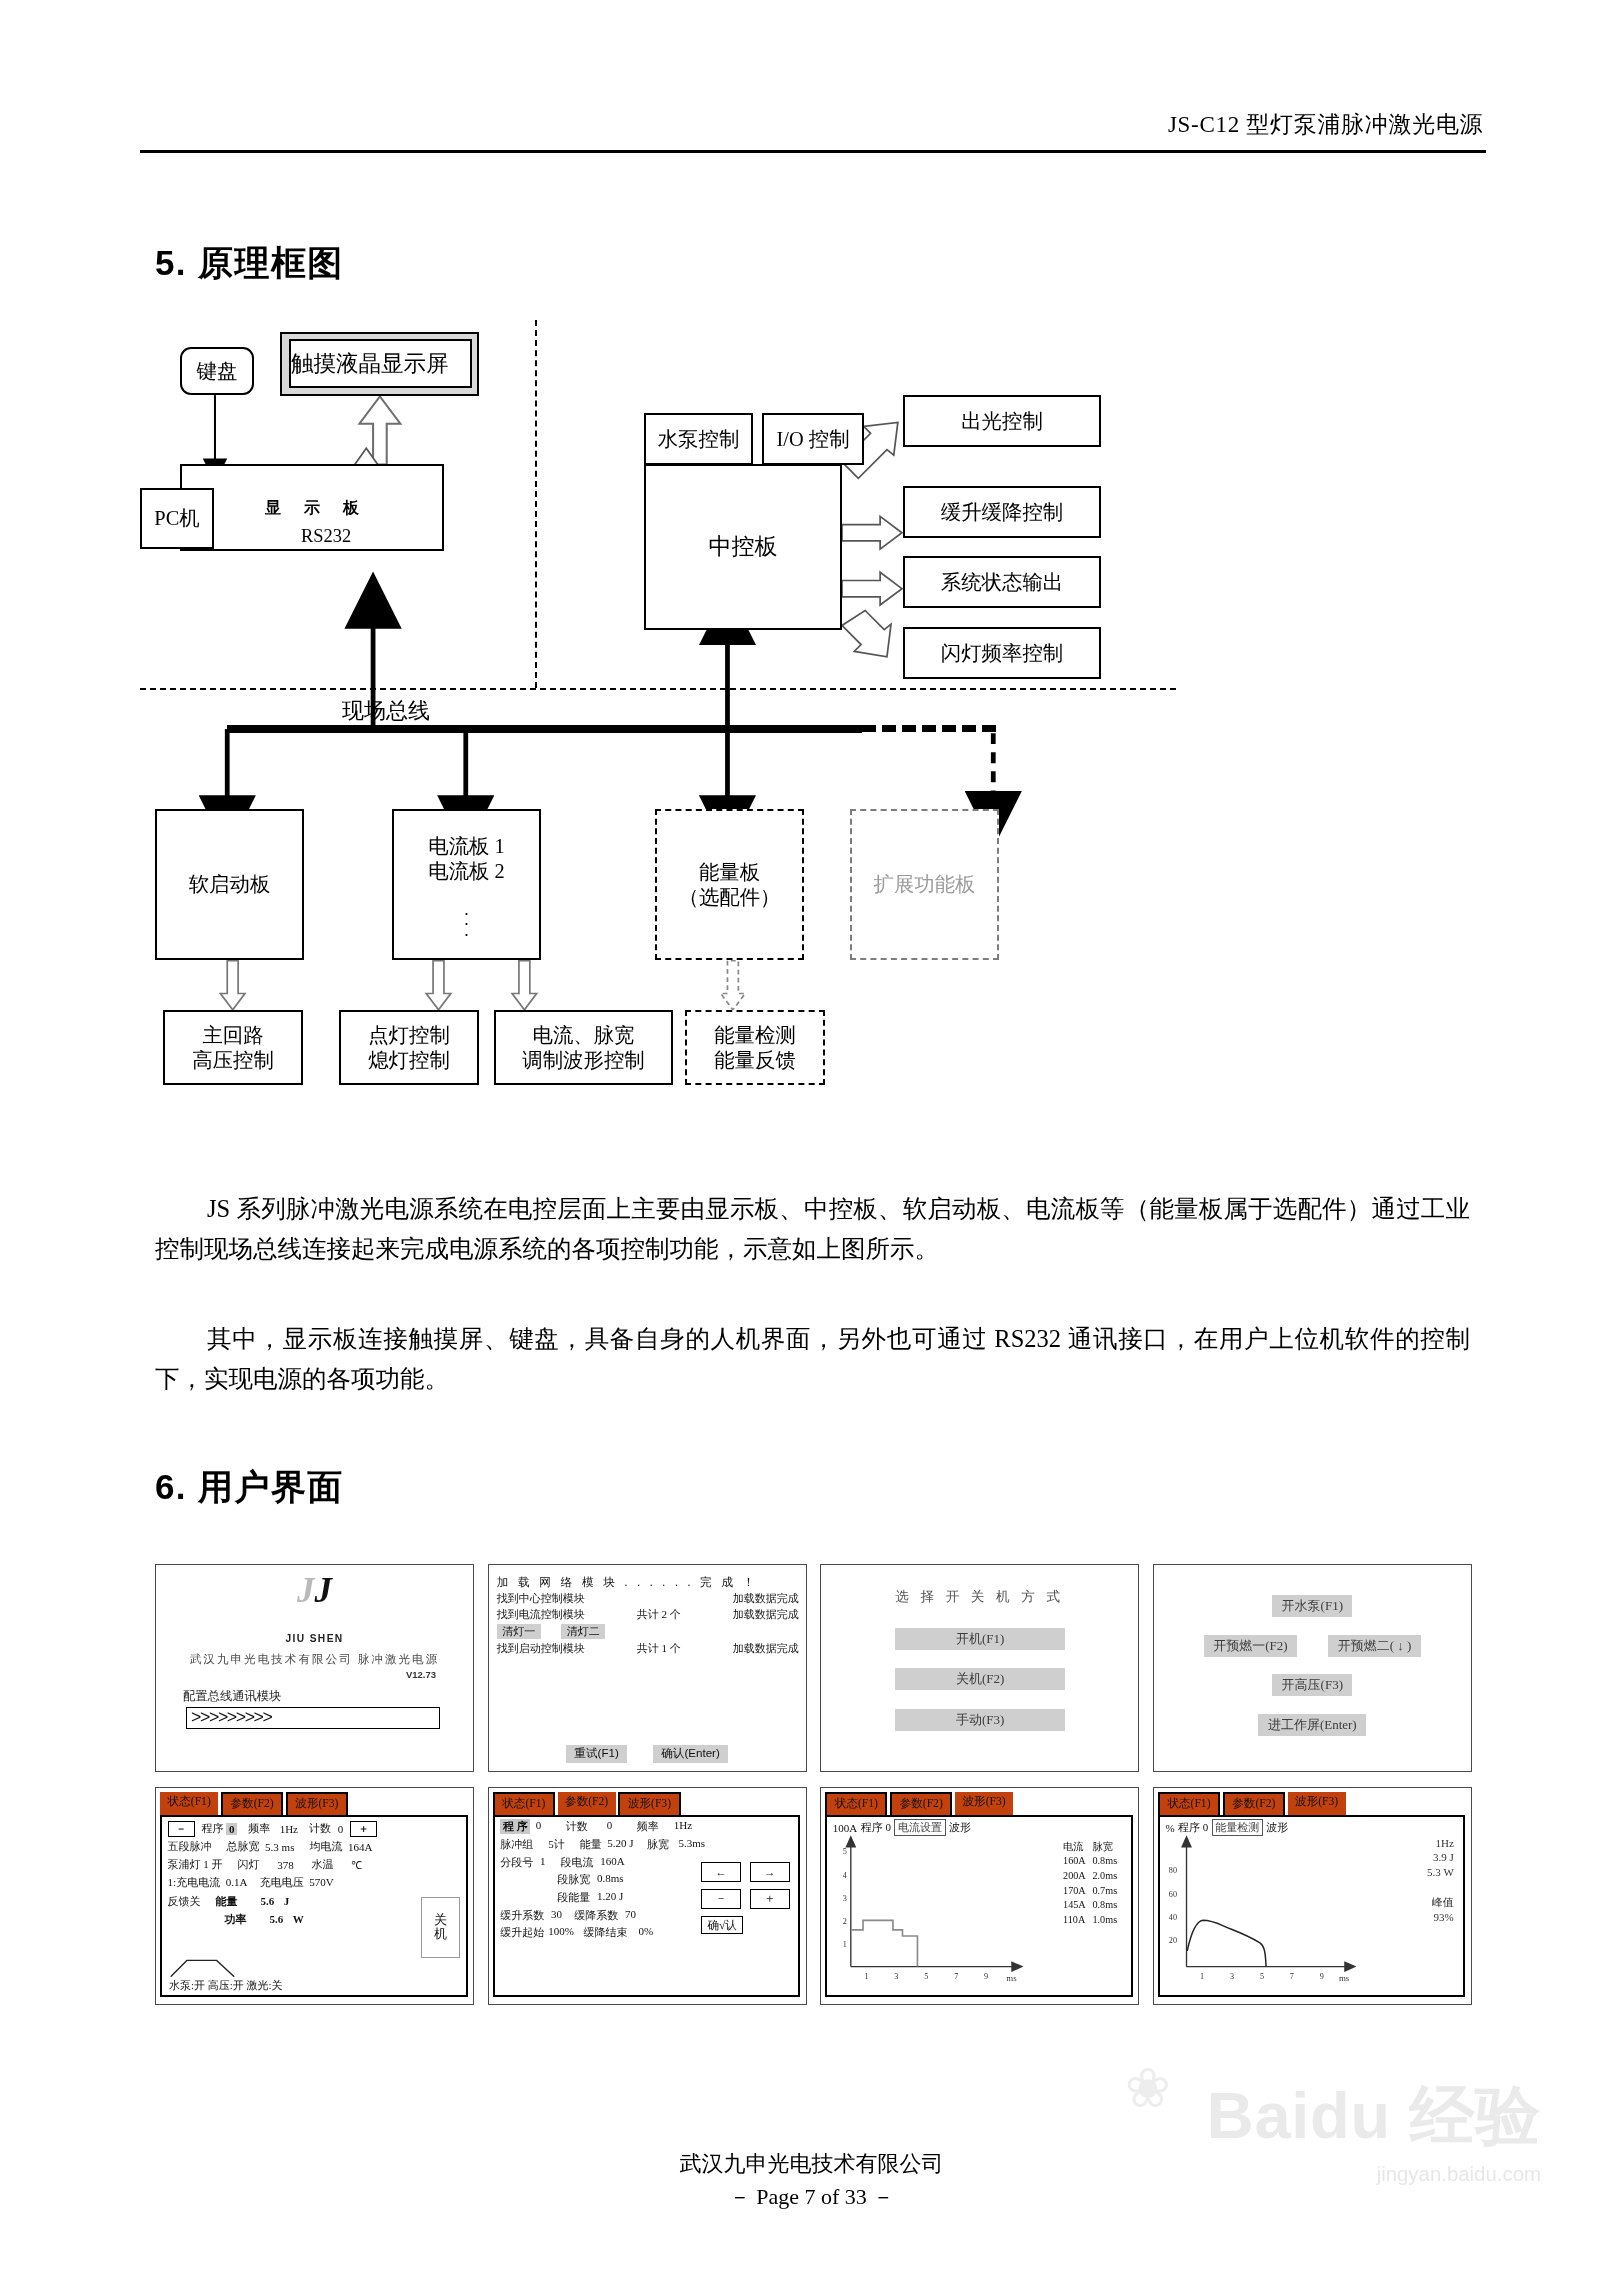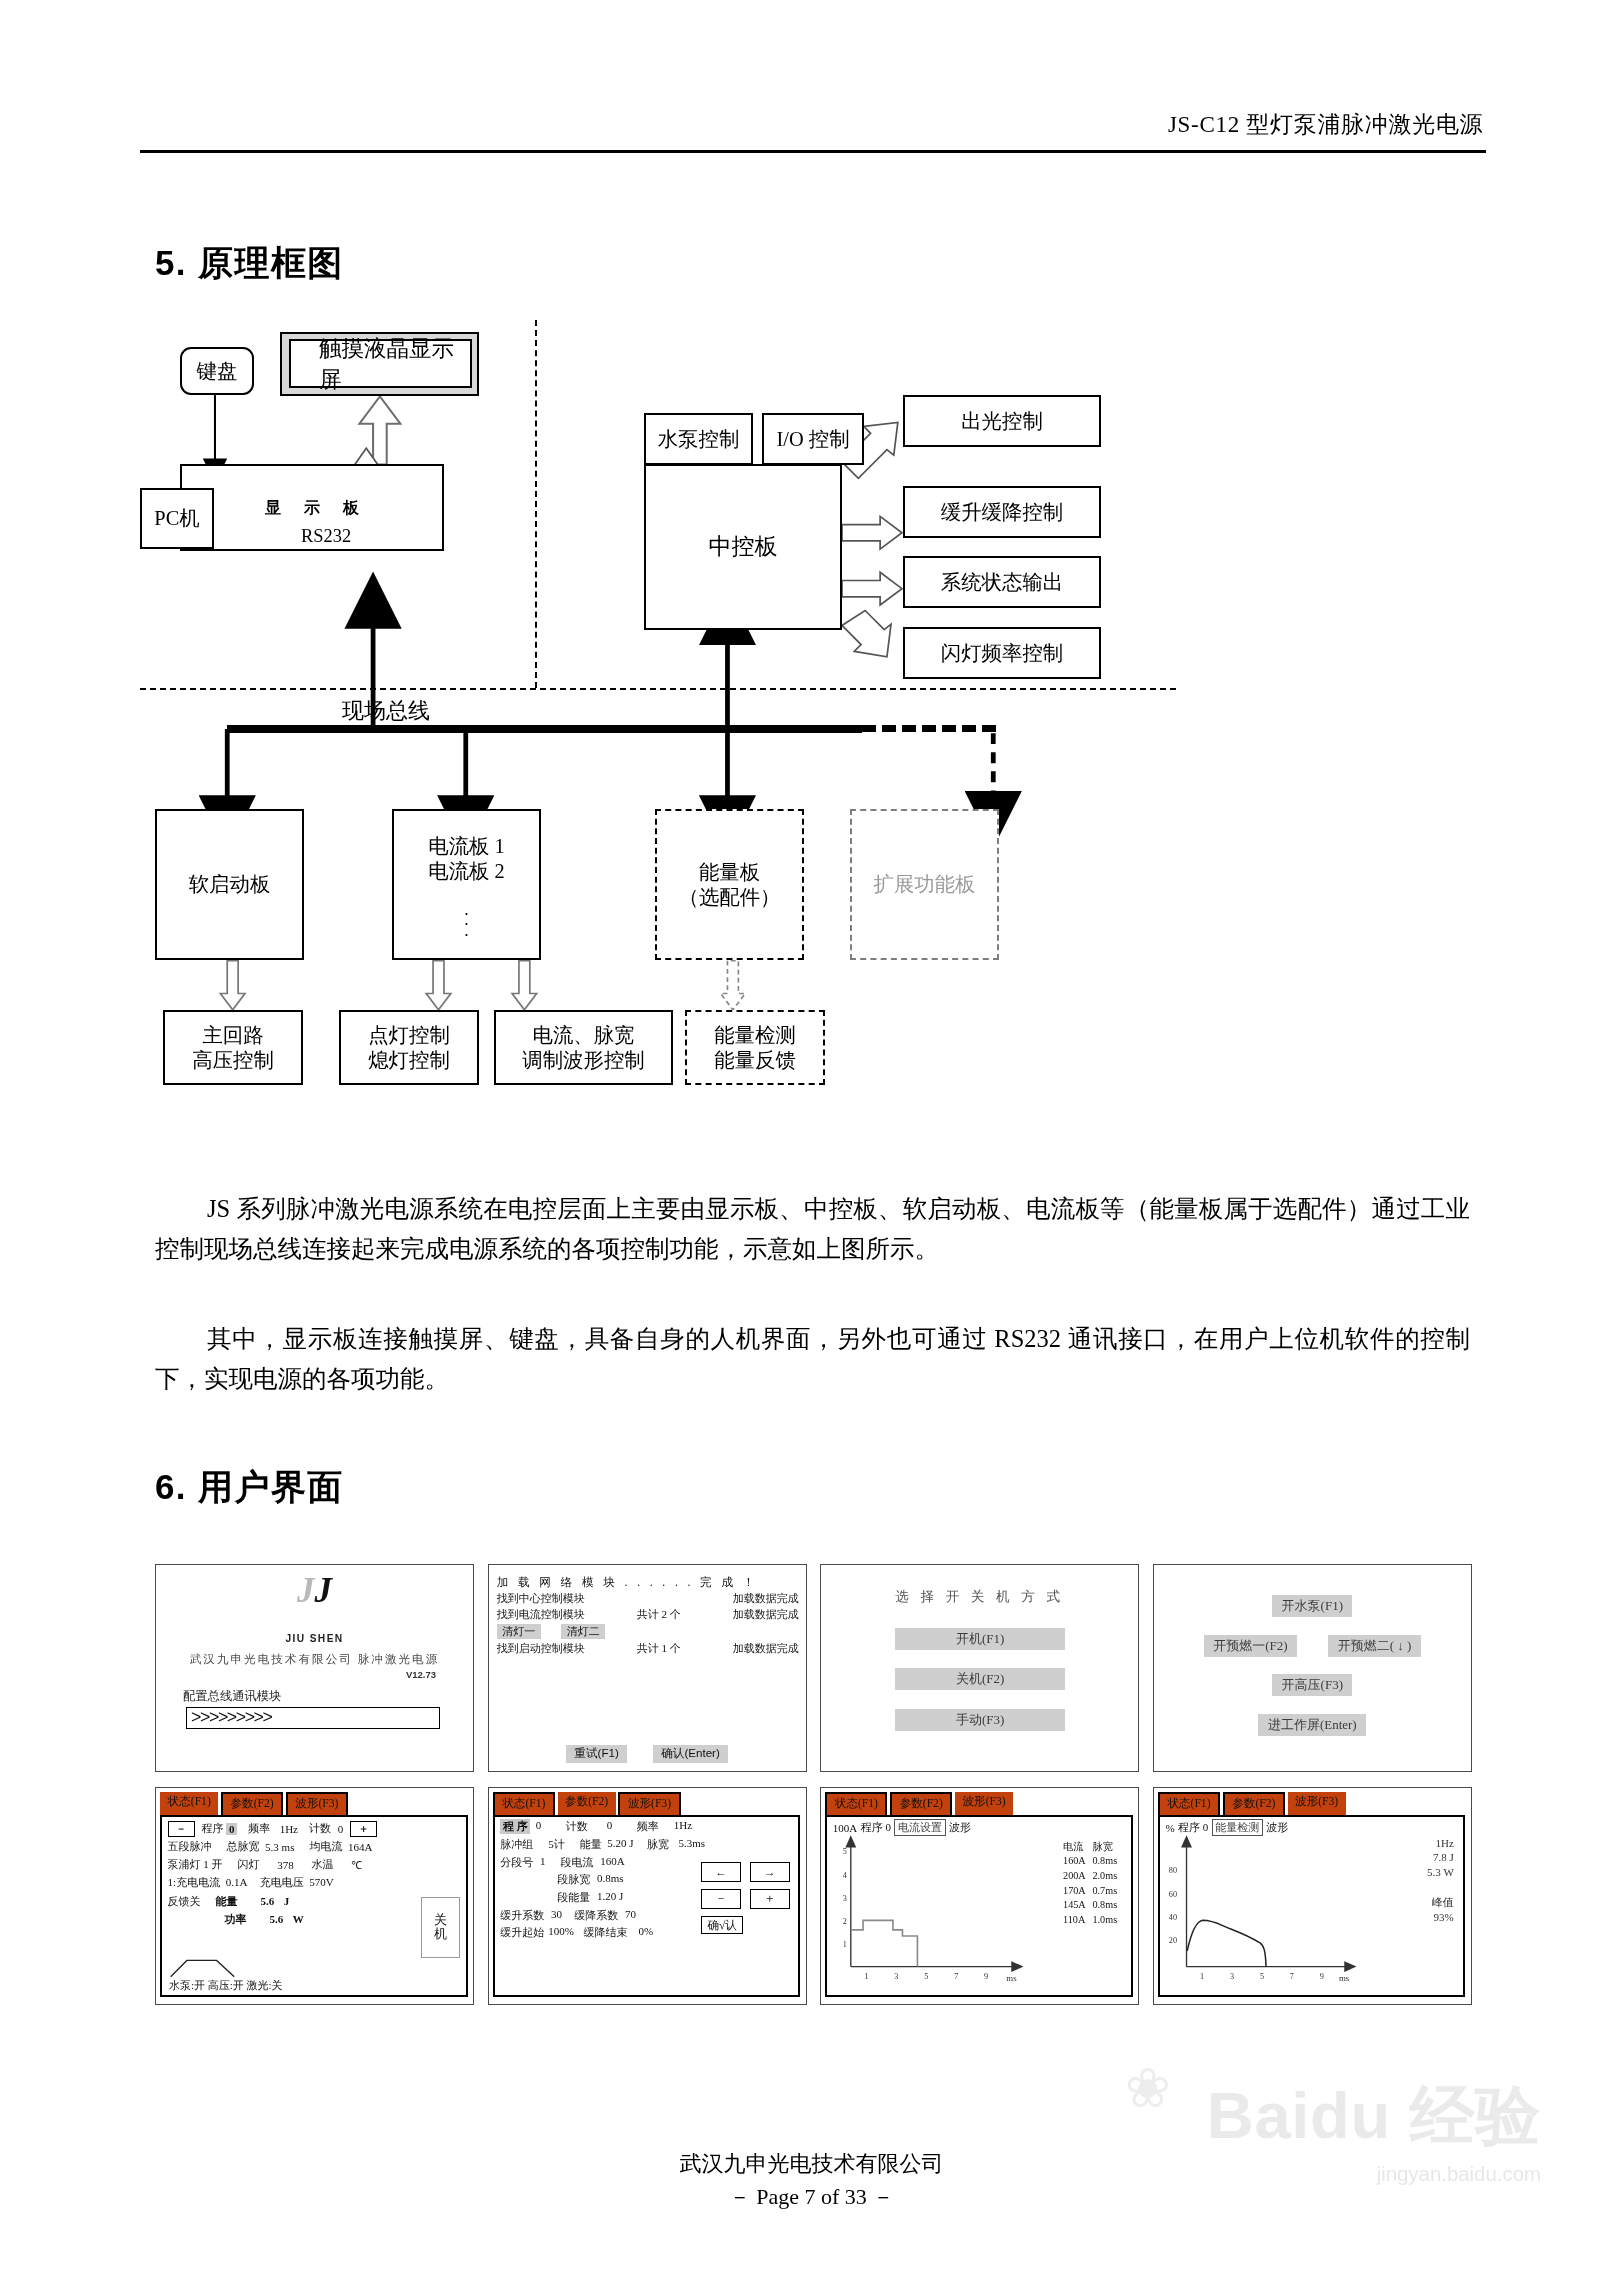--- a/index.html
+++ b/index.html
@@ -20,21 +20,21 @@
   .diagram{position:absolute;left:140px;top:320px;width:1346px;height:859px;}
   .bx{position:absolute;box-sizing:border-box;border:2px solid #000;background:#fff;
       display:flex;align-items:center;justify-content:center;text-align:center;
       font-family:"Liberation Serif",serif;font-size:20.4px;line-height:1.22;}
   .bx.round{border-radius:11px;}
   .bx.dash{border:2px dashed #000;}
   .bx.dashgray{border:2px dashed #7d7d7d;color:#9a9a9a;}
   .bx.spaced{letter-spacing:9.5px;text-indent:9.5px;font-size:16px;font-weight:bold;}
   .lcd{position:absolute;box-sizing:border-box;border:2px solid #000;background:#fff;
        display:flex;align-items:center;justify-content:flex-start;font-size:22.5px;
-       box-shadow:4.8px 4.8px 0 #c9c9c9;padding-left:28px;}
+       box-shadow:4.8px 4.8px 0 #c9c9c9;}
   .lcd-outer{position:absolute;box-sizing:border-box;border:2px solid #000;background:#d8d8d8;}
   .lbl{position:absolute;font-size:18.4px;font-family:"Liberation Serif",serif;}
   .lbl-big{position:absolute;font-size:22px;}
   .vbar{position:absolute;background:#000;}
   .dashln{position:absolute;border-top:6.1px dashed #000;}
   .dsep{position:absolute;border-left:2px dashed #000;}
   .dseph{position:absolute;border-top:2px dashed #000;}
 
   svg.ov{position:absolute;left:0;top:0;width:1346px;height:859px;overflow:visible;}
 
@@ -590,21 +590,21 @@
             <text x="142" y="213" font-size="12" font-family="Liberation Serif, serif" fill="#333">5</text>
             <text x="186" y="213" font-size="12" font-family="Liberation Serif, serif" fill="#333">7</text>
             <text x="230" y="213" font-size="12" font-family="Liberation Serif, serif" fill="#333">9</text>
             <path d="M35,172 C42,140 50,128 58,127 C74,127 84,134 100,140
                      C118,147 132,154 142,160 C148,164 150,172 151,195" fill="none" stroke="#222" stroke-width="2.2"></path>
           </svg>
           <div style="position:absolute;left:179px;bottom:12.3px;font-family:'Liberation Serif',serif;font-size:8.9px;color:#333;">ms</div>
 
           <div class="wv-side">
             <div>1Hz</div>
-            <div>7.8  J</div>
+            <div>3.9  J</div>
             <div>5.3  W</div>
             <div class="gap"></div>
             <div>峰值</div>
             <div>93%</div>
           </div>
         </div>
       </div>
     </div>
   </div>
 

